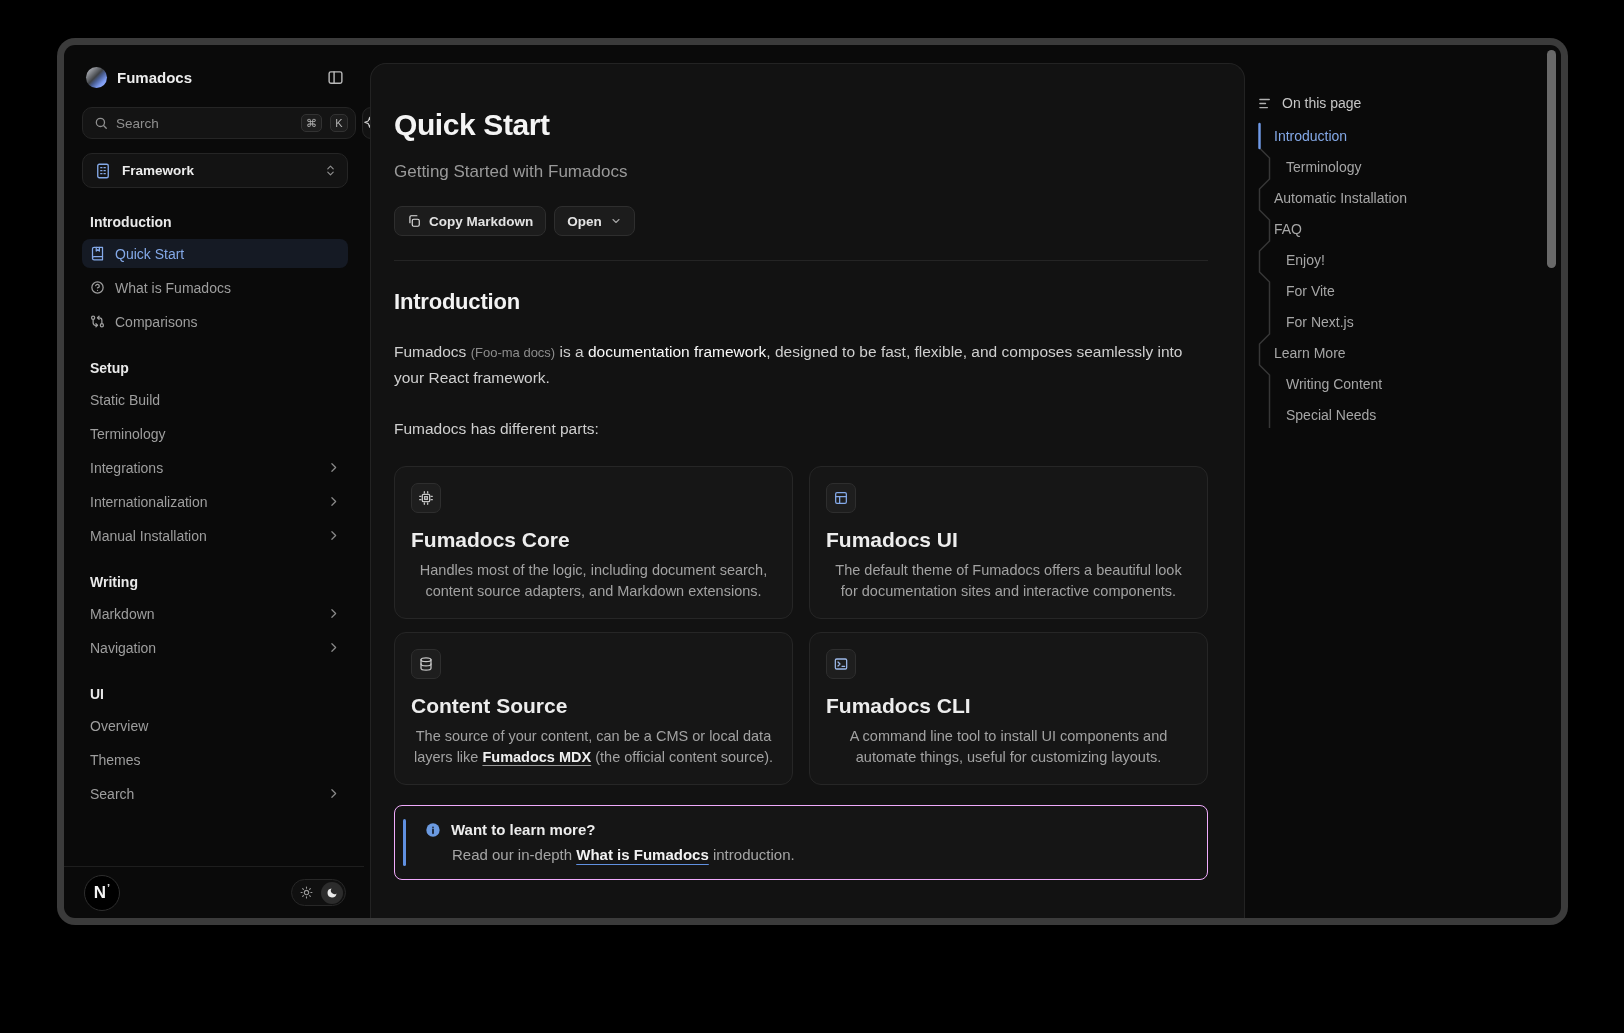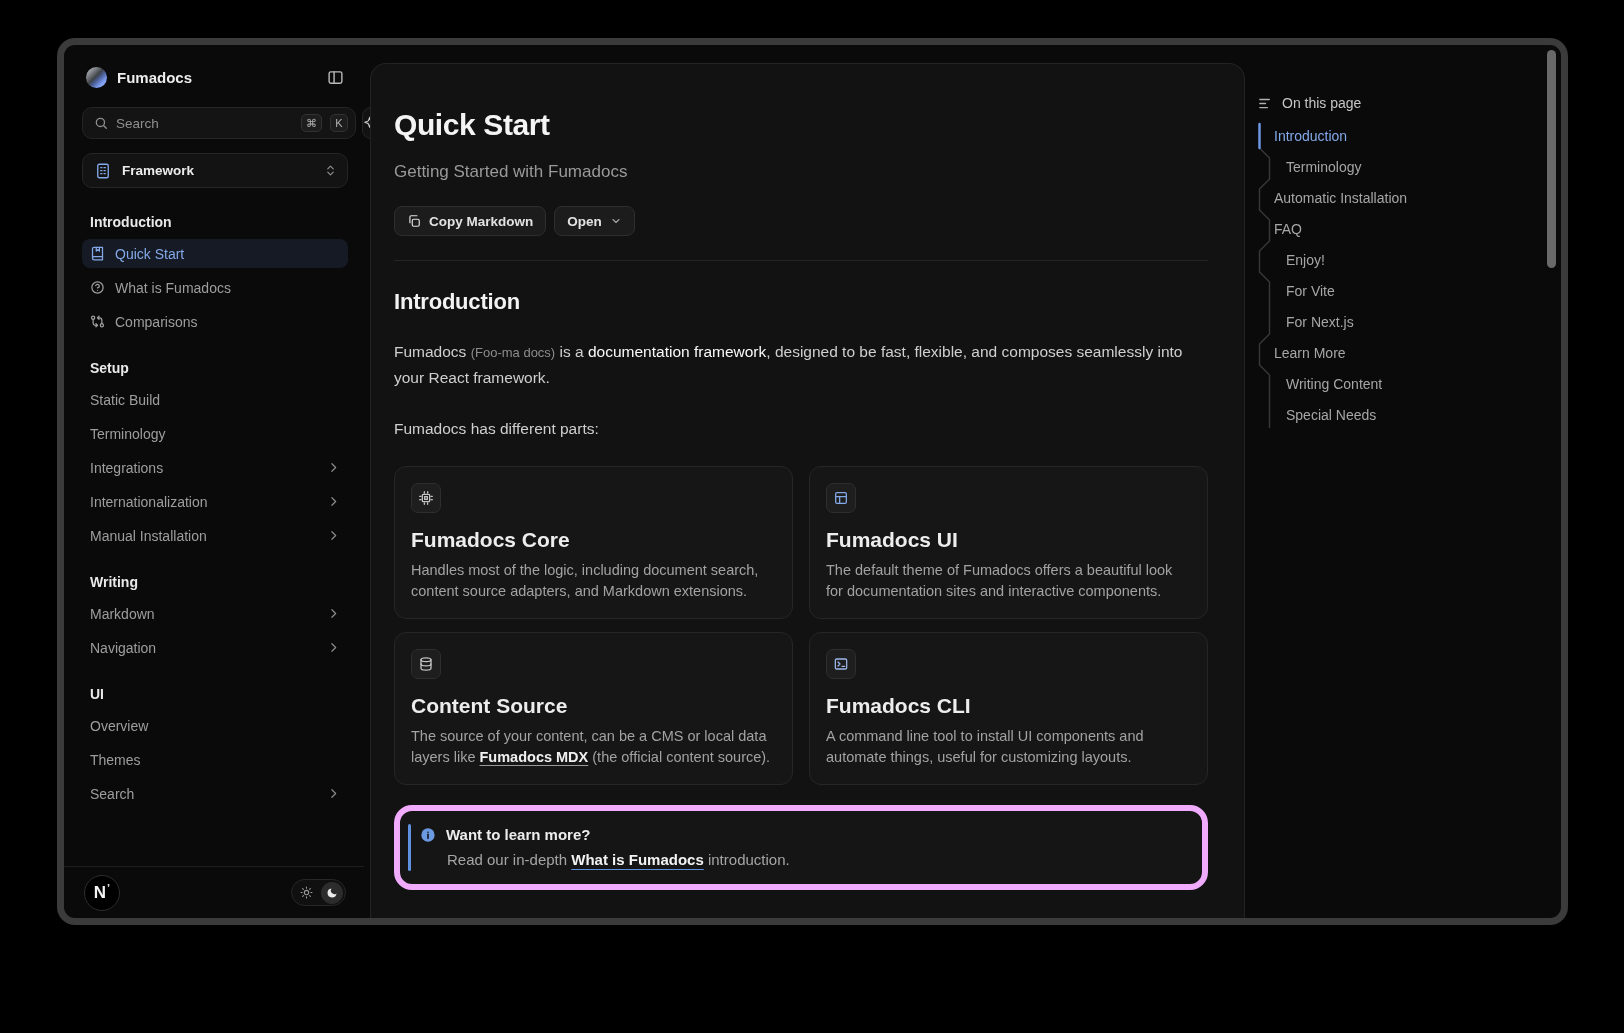--- a/index.html
+++ b/index.html
@@ -72,25 +72,25 @@
   .pron { font-size:13px; color:#8d8d8d; }
   .b { font-weight:400; color:#fafafa; }
 
   .cards { margin-top:24px; display:grid; grid-template-columns:1fr 1fr; gap:13px 16px; max-width:816px; }
   .card { background:#161616; border:1px solid #262626; border-radius:12px; padding:16px; cursor:pointer; }
   .icon-box { width:30px; height:30px; border-radius:7px; background:#1e1e1e; border:1px solid #2e2e2e;
     display:flex; align-items:center; justify-content:center; color:#c6c6c6; }
   .icon-box.blue { color:#84a9e8; }
   .icon-box.lblue { color:#9cb8e8; }
   .card h3 { margin-top:15px; font-size:21px; font-weight:700; color:#ededed; }
-  .card p { margin-top:8px; font-size:14.5px; line-height:1.45; color:#a2a2a2; }
+  .card p { margin-top:8px; font-size:14.5px; line-height:1.45; color:#a2a2a2;text-align:center; }
   .card a.mdx-link { color:#f0f0f0; font-weight:700; text-decoration:underline; text-underline-offset:3px; text-decoration-color:#9a9a9a; cursor:pointer; }
 
-  .callout { position:relative; margin-top:20px; max-width:816px; background:#151515; border:6px solid #f0abfc;
-    border-radius:18px; padding:15px 18px 16px 20px; }
+  .callout { position:relative; margin-top:20px; max-width:816px; background:#151515; border:1px solid #f0abfc;
+    border-radius:8px; padding:15px 18px 16px 30px; }
   .callout .bar { position:absolute; left:8px; top:13px; bottom:13px; width:3px; border-radius:2px; background:#6090e0; }
   .callout-head { display:flex; align-items:center; gap:10px; }
   .callout-head .title { font-size:15px; font-weight:700; color:#ededed; }
   .callout-body { margin:8px 0 0 27px; font-size:15px; color:#a5a5a5; }
   .callout-body a.c-link { color:#f2f2f2; font-weight:700; text-decoration:underline; text-underline-offset:4px; text-decoration-color:#6090e0; cursor:pointer; }
 
   
   .toc { position:absolute; left:1194px; top:50px; width:240px; }
   .toc-head { display:flex; align-items:center; gap:9px; color:#c6c6c6; font-size:14px; }
   .toc-head svg { color:#b0b0b0; }

